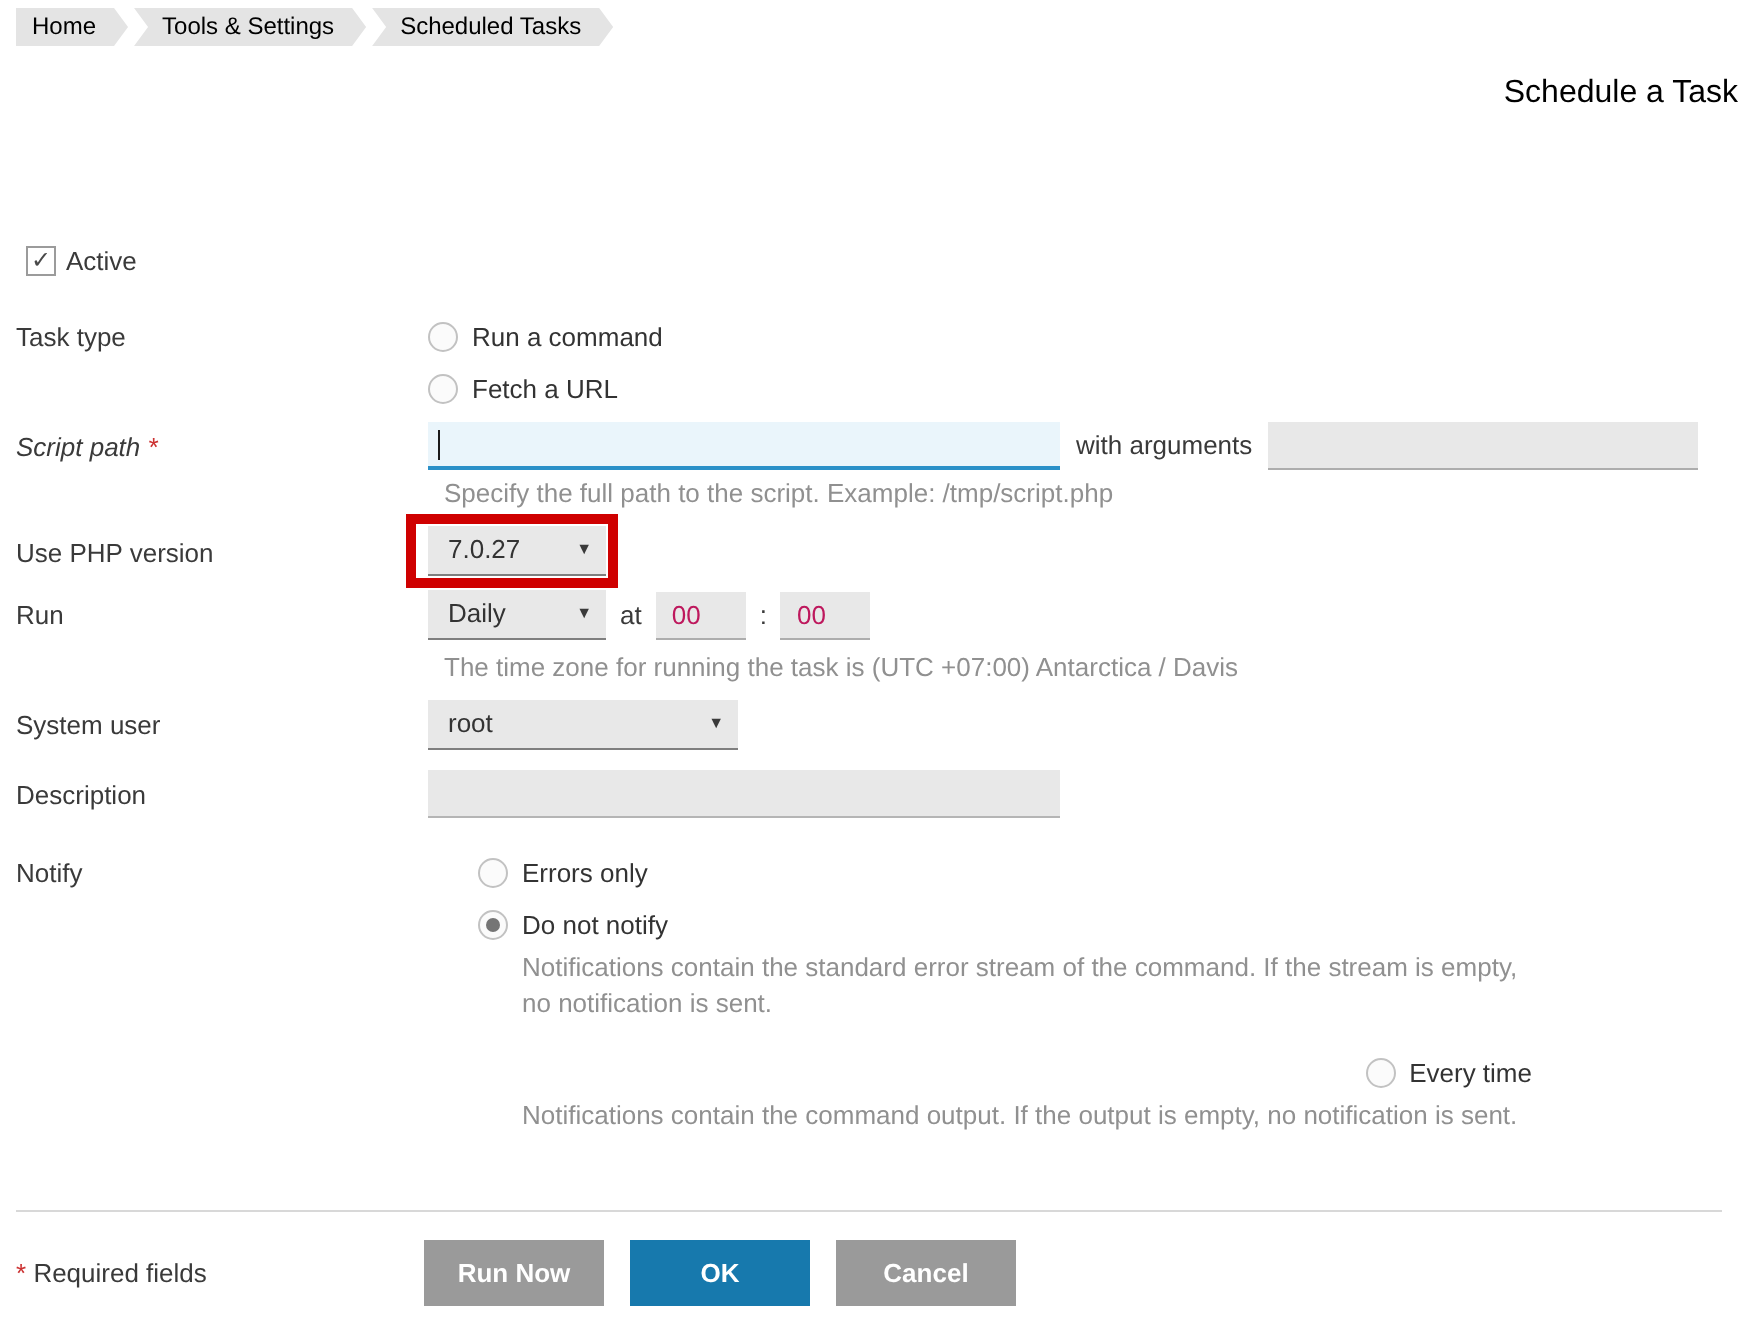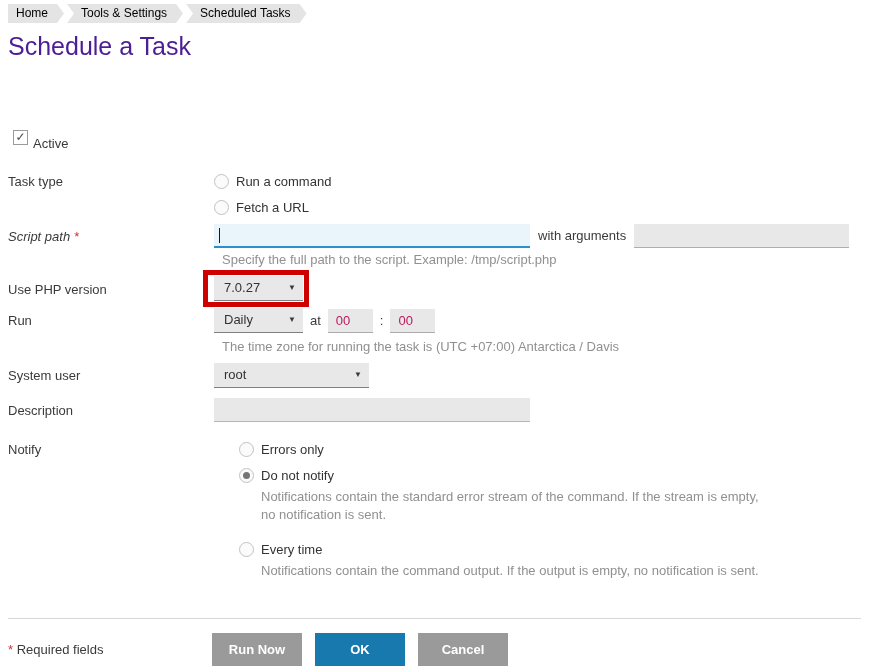--- a/index.html
+++ b/index.html
@@ -14,36 +14,36 @@
   .crumb {
     background:#e4e4e4; height:19px; line-height:19px; font-size:12px; color:#000000;
     padding:0 16px 0 14px; cursor:pointer;
     clip-path: polygon(0 0, calc(100% - 7px) 0, 100% 50%, calc(100% - 7px) 100%, 0 100%, 7px 50%);
   }
   .crumb.first {
     padding-left:8px;
     clip-path: polygon(0 0, calc(100% - 7px) 0, 100% 50%, calc(100% - 7px) 100%, 0 100%);
   }
 
-  h1 { margin:9px 0 0 8px; font-size:25px; font-weight:400; color:#4c1d95; line-height:29px; }
+  h1 { margin:9px 0 0 8px; font-size:16px; font-weight:400; color:#000000; line-height:29px;text-align:right; }
 
   .form { margin-top:62px; }
   .row { display:flex; }
   .flabel { width:214px; flex-shrink:0; padding-left:8px; color:#3a3a3a; }
   .req { color:#cc3333; }
 
   
   .active-row { margin-left:13px; display:flex; align-items:center; }
   .checkbox {
     width:15px; height:15px; border:1px solid #9b9b9b; background:#fff;
     font-size:12px; line-height:13px; text-align:center; color:#4a4a4a; cursor:pointer;
   }
   .checkbox .mark { visibility:hidden; }
   .checkbox.on .mark { visibility:visible; }
-  .active-row .albl { margin-left:5px;margin-top:13px; }
+  .active-row .albl { margin-left:5px; }
 
   
   .radio-row { display:flex; align-items:center; height:26px; cursor:pointer; }
   .radio {
     width:15px; height:15px; border-radius:50%; border:1px solid #c2c2c2; background:#fbfbfb;
     position:relative; flex-shrink:0;
   }
   .radio.on::after {
     content:""; position:absolute; left:3px; top:3px; width:7px; height:7px;
     border-radius:50%; background:#757575;
@@ -195,21 +195,21 @@
     <div>
       <div class="radio-row">
         <span class="radio"></span>
         <span class="rlbl">Errors only</span>
       </div>
       <div class="radio-row">
         <span class="radio on"></span>
         <span class="rlbl">Do not notify</span>
       </div>
       <div class="rhint">Notifications contain the standard error stream of the command. If the stream is empty, no notification is sent.</div>
-      <div class="radio-row" style="margin-top:10px;">
+      <div class="radio-row" style="margin-top:10px;justify-content:flex-end;">
         <span class="radio"></span>
         <span class="rlbl">Every time</span>
       </div>
       <div class="rhint">Notifications contain the command output. If the output is empty, no notification is sent.</div>
     </div>
   </div>
 
 </div>
 
 <hr class="divider">

